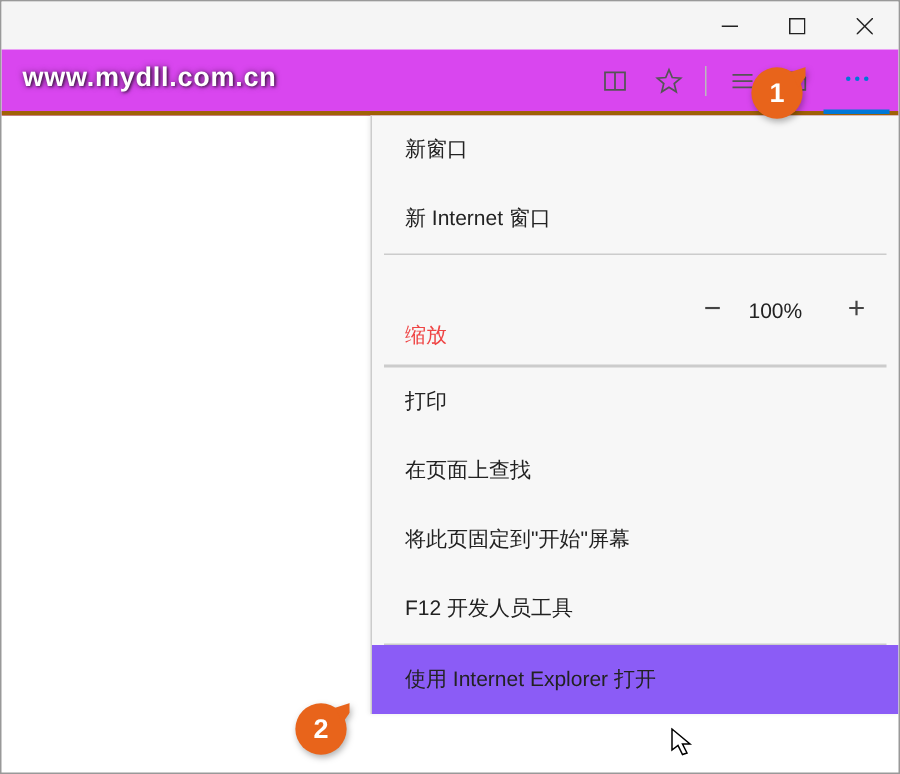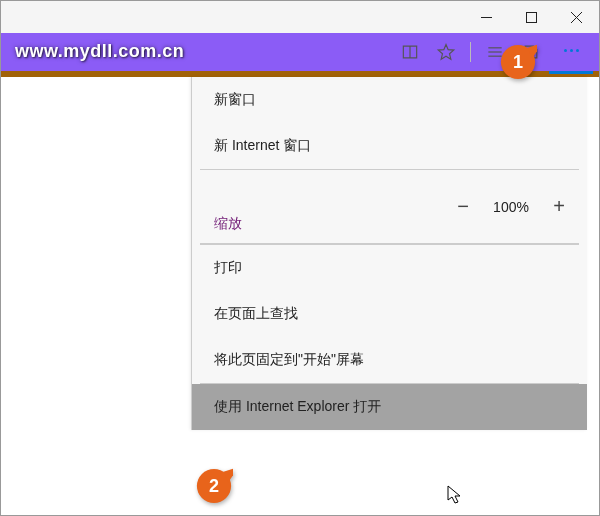--- a/index.html
+++ b/index.html
@@ -1,37 +1,37 @@
 <!DOCTYPE html>
 <html><head>
 <meta charset="utf-8">
 <style>
   * { box-sizing: border-box; margin: 0; padding: 0; font-family: "Microsoft YaHei", "Segoe UI", sans-serif; }
   body { width: 600px; height: 516px; background: #fff; position: relative; overflow: hidden; border: 1px solid #999; }
   .titlebar { height: 32px; display: flex; justify-content: flex-end; align-items: center; background: #f5f5f5; }
   .win-btn { width: 45px; height: 32px; display: flex; align-items: center; justify-content: center; }
   .win-btn svg { width: 11px; height: 11px; stroke: #222; stroke-width: 1; fill: none; }
-  .toolbar { height: 44px; background: #8b5cf6; border-bottom: 6px solid #a16207; display: flex; align-items: center; padding: 0 6px; position: relative; }
+  .toolbar { height: 44px; background: #d946ef; border-bottom: 3px solid #a16207; display: flex; align-items: center; padding: 0 6px; position: relative; }
   .watermark { position: absolute; left: 14px; top: 8px; color: #fff; font-size: 18px; font-weight: bold; text-shadow: 0 0 4px rgba(0,0,0,.5), 1px 1px 2px rgba(0,0,0,.6); letter-spacing: .5px; font-family: Arial, sans-serif; }
   .spacer { flex: 1; }
   .tb-icon { width: 36px; height: 44px; display: flex; align-items: center; justify-content: center; color: #555; }
   .tb-sep { width: 1px; height: 20px; background: #bbb; margin: 0 6px; }
   .tb-more { width: 44px; height: 44px; display: flex; align-items: center; justify-content: center; color: #0078d7; border-bottom: 3px solid #0078d7; position: relative; }
   .dots { display: flex; gap: 3px; }
   .dots span { width: 3px; height: 3px; border-radius: 50%; background: #0078d7; }
   .content { position: absolute; top: 76px; left: 0; right: 0; bottom: 0; }
-  .menu { position: absolute; top: 0; right: 12px; width: 396px; background: #f7f7f7; border-left: 1px solid #ccc; box-shadow: -1px 0 3px rgba(0,0,0,.08); }
+  .menu { position: absolute; top: 0; right: 0; width: 352px; background: #f7f7f7; border-left: 1px solid #ccc; box-shadow: -1px 0 3px rgba(0,0,0,.08); }
   .menu-item { padding: 14px 22px; font-size: 14px; color: #222; display: flex; align-items: center; }
   .menu-item.disabled { color: #aaa; }
-  .menu-item.hover { background: #a3a3a3; }
+  .menu-item.hover { background: #8b5cf6; }
   .menu hr { border: none; border-top: 1px solid #ccc; margin: 0 8px; }
   .zoom-row { display: flex; align-items: center; padding: 10px 14px 10px 22px; gap: 10px; font-size: 14px; }
-  .zoom-row .zlabel { flex: 1; color: #701a75; margin-top: 35px; }
+  .zoom-row .zlabel { flex: 1; color: #ef4444; margin-top: 35px; }
   .zoom-btn { width: 28px; text-align: center; font-size: 20px; color: #444; }
-  .zoom-val { min-width: 48px; text-align: center; color: #222; }
+  .zoom-val { min-width: 48px; text-align: left; color: #222; }
   .callout { position: absolute; width: 38px; height: 38px; color: #fff; font-size: 18px; font-weight: 600; display: flex; align-items: center; justify-content: center; filter: drop-shadow(1px 2px 2px rgba(0,0,0,.3)); }
   .callout svg { position: absolute; inset: 0; }
   .callout span { position: relative; z-index: 1; }
   .cursor { position: absolute; left: 446px; top: 484px; width: 16px; height: 20px; }
   .reading-icon svg, .star-icon svg, .hub-icon svg, .note-icon svg { width: 20px; height: 20px; stroke: #555; stroke-width: 1.4; fill: none; }
 </style>
 </head>
 <body>
 
 <div class="titlebar">
@@ -99,20 +99,21 @@
       <div class="zlabel">缩放</div>
       <div class="zoom-btn">−</div>
       <div class="zoom-val">100%</div>
       <div class="zoom-btn">+</div>
     </div>
     <hr>
     <hr>
     <div class="menu-item">打印</div>
     <div class="menu-item">在页面上查找</div>
     <div class="menu-item">将此页固定到"开始"屏幕</div>
+    <div class="menu-item">F12 开发人员工具</div>
     <hr>
     <div class="menu-item hover">使用 Internet Explorer 打开</div>
   </div>
 </div>
 
 <div class="callout" style="left:498px; top:42px;">
   <svg viewBox="0 0 40 40">
       <path fill="#e8641b" d="M20 2a18 18 0 1 1 0 36 18 18 0 0 1 0-36z"></path>
       <path fill="#e8641b" d="M30 5 L46 0 L35 16 Z"></path>
     </svg>

